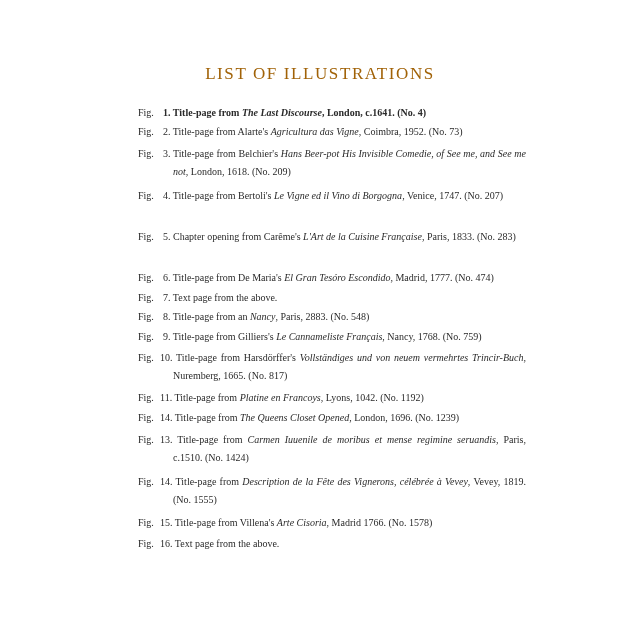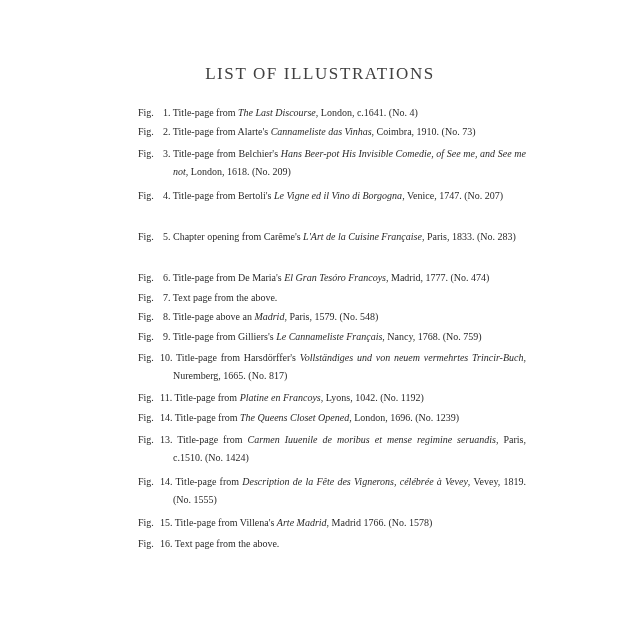--- a/index.html
+++ b/index.html
@@ -1,62 +1,62 @@
 <!DOCTYPE html>
 <html><head>
 <meta charset="utf-8">
 <style>
   html, body { margin: 0; padding: 0; background: #ffffff; }
   body { width: 640px; height: 640px; position: relative; overflow: hidden;
          font-family: "Liberation Serif", "DejaVu Serif", serif; color: #2a2a2a; }
   .page-title { position: absolute; top: 64px; left: 0; width: 640px; text-align: center;
-                font-size: 17px; letter-spacing: 1.6px; color: #404040; }
+                font-size: 17px; letter-spacing: 1.6px; color: #a16207; }
   .list { position: absolute; left: 122px; top: 104px; width: 388px; }
   .entry { position: absolute; left: 16px; width: 388px; font-size: 10px; line-height: 18px; }
   .fig { position: absolute; left: 0; top: 0; white-space: nowrap; }
   .body { margin-left: 35px; text-align: justify; text-align-last: left; }
   i { font-style: italic; }
 </style>
 </head>
 <body>
 
 <div class="page-title">LIST OF ILLUSTRATIONS</div>
 
 <div class="list" id="list">
     <div class="entry" style="top: 0px;">
       <span class="fig">Fig.</span>
-      <div class="body" style="margin-left: 35px; text-indent: -10px;"><span>1.</span> <span>Title-page from </span><i>The Last Discourse</i><span>, London, c.1641. (No. 4)</span></div>
+      <div class="body" style="margin-left: 35px; text-indent: -10px; font-weight: bold;"><span>1.</span> <span>Title-page from </span><i>The Last Discourse</i><span>, London, c.1641. (No. 4)</span></div>
     </div>
     <div class="entry" style="top: 19px;">
       <span class="fig">Fig.</span>
-      <div class="body" style="margin-left: 35px; text-indent: -10px;"><span>2.</span> <span>Title-page from Alarte's </span><i>Cannameliste das Vinhas</i><span>, Coimbra, 1910. (No. 73)</span></div>
+      <div class="body" style="margin-left: 35px; text-indent: -10px;"><span>2.</span> <span>Title-page from Alarte's </span><i>Agricultura das Vigne</i><span>, Coimbra, 1952. (No. 73)</span></div>
     </div>
     <div class="entry" style="top: 41px;">
       <span class="fig">Fig.</span>
       <div class="body" style="margin-left: 35px; text-indent: -10px;"><span>3.</span> <span>Title-page from Belchier's </span><i>Hans Beer-pot His Invisible Comedie, of See me, and See me not</i><span>, London, 1618. (No. 209)</span></div>
     </div>
     <div class="entry" style="top: 83px;">
       <span class="fig">Fig.</span>
       <div class="body" style="margin-left: 35px; text-indent: -10px;"><span>4.</span> <span>Title-page from Bertoli's </span><i>Le Vigne ed il Vino di Borgogna</i><span>, Venice, 1747. (No. 207)</span></div>
     </div>
     <div class="entry" style="top: 124px;">
       <span class="fig">Fig.</span>
       <div class="body" style="margin-left: 35px; text-indent: -10px;"><span>5.</span> <span>Chapter opening from Carême's </span><i>L'Art de la Cuisine Française</i><span>, Paris, 1833. (No. 283)</span></div>
     </div>
     <div class="entry" style="top: 165px;">
       <span class="fig">Fig.</span>
-      <div class="body" style="margin-left: 35px; text-indent: -10px;"><span>6.</span> <span>Title-page from De Maria's </span><i>El Gran Tesóro Francoys</i><span>, Madrid, 1777. (No. 474)</span></div>
+      <div class="body" style="margin-left: 35px; text-indent: -10px;"><span>6.</span> <span>Title-page from De Maria's </span><i>El Gran Tesóro Escondido</i><span>, Madrid, 1777. (No. 474)</span></div>
     </div>
     <div class="entry" style="top: 185px;">
       <span class="fig">Fig.</span>
       <div class="body" style="margin-left: 35px; text-indent: -10px;"><span>7.</span> <span>Text page from the above.</span></div>
     </div>
     <div class="entry" style="top: 204px;">
       <span class="fig">Fig.</span>
-      <div class="body" style="margin-left: 35px; text-indent: -10px;"><span>8.</span> <span>Title-page above an </span><i>Madrid</i><span>, Paris, 1579. (No. 548)</span></div>
+      <div class="body" style="margin-left: 35px; text-indent: -10px;"><span>8.</span> <span>Title-page from an </span><i>Nancy</i><span>, Paris, 2883. (No. 548)</span></div>
     </div>
     <div class="entry" style="top: 224px;">
       <span class="fig">Fig.</span>
       <div class="body" style="margin-left: 35px; text-indent: -10px;"><span>9.</span> <span>Title-page from Gilliers's </span><i>Le Cannameliste Français</i><span>, Nancy, 1768. (No. 759)</span></div>
     </div>
     <div class="entry" style="top: 245px;">
       <span class="fig">Fig.</span>
       <div class="body" style="margin-left: 35px; text-indent: -13px;"><span>10.</span> <span>Title-page from Harsdörffer's </span><i>Vollständiges und von neuem vermehrtes Trincir-Buch</i><span>, Nuremberg, 1665. (No. 817)</span></div>
     </div>
     <div class="entry" style="top: 285px;">
@@ -70,19 +70,19 @@
     <div class="entry" style="top: 327px;">
       <span class="fig">Fig.</span>
       <div class="body" style="margin-left: 35px; text-indent: -13px;"><span>13.</span> <span>Title-page from </span><i>Carmen Iuuenile de moribus et mense regimine seruandis</i><span>, Paris, c.1510. (No. 1424)</span></div>
     </div>
     <div class="entry" style="top: 369px;">
       <span class="fig">Fig.</span>
       <div class="body" style="margin-left: 35px; text-indent: -13px;"><span>14.</span> <span>Title-page from </span><i>Description de la Fête des Vignerons, célébrée à Vevey</i><span>, Vevey, 1819. (No. 1555)</span></div>
     </div>
     <div class="entry" style="top: 410px;">
       <span class="fig">Fig.</span>
-      <div class="body" style="margin-left: 35px; text-indent: -13px;"><span>15.</span> <span>Title-page from Villena's </span><i>Arte Madrid</i><span>, Madrid 1766. (No. 1578)</span></div>
+      <div class="body" style="margin-left: 35px; text-indent: -13px;"><span>15.</span> <span>Title-page from Villena's </span><i>Arte Cisoria</i><span>, Madrid 1766. (No. 1578)</span></div>
     </div>
     <div class="entry" style="top: 431px;">
       <span class="fig">Fig.</span>
       <div class="body" style="margin-left: 35px; text-indent: -13px;"><span>16.</span> <span>Text page from the above.</span></div>
     </div>
   </div>
 
 </body></html>

